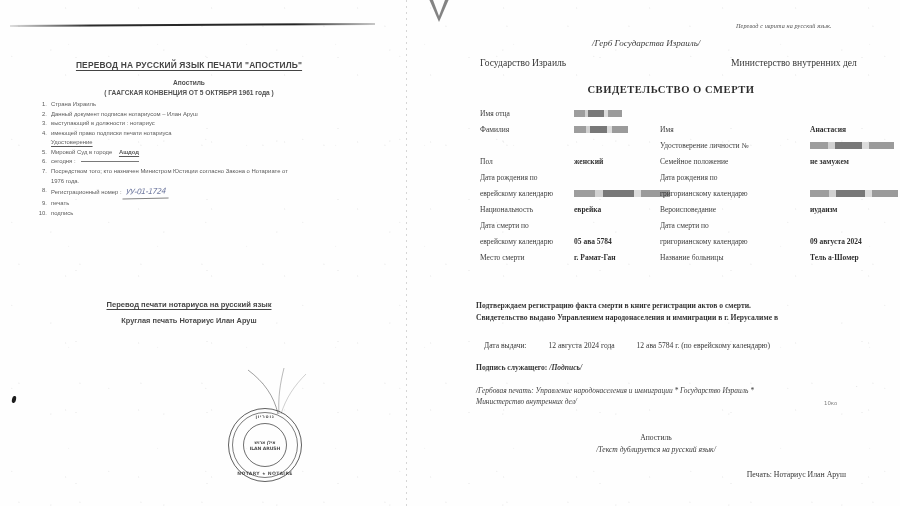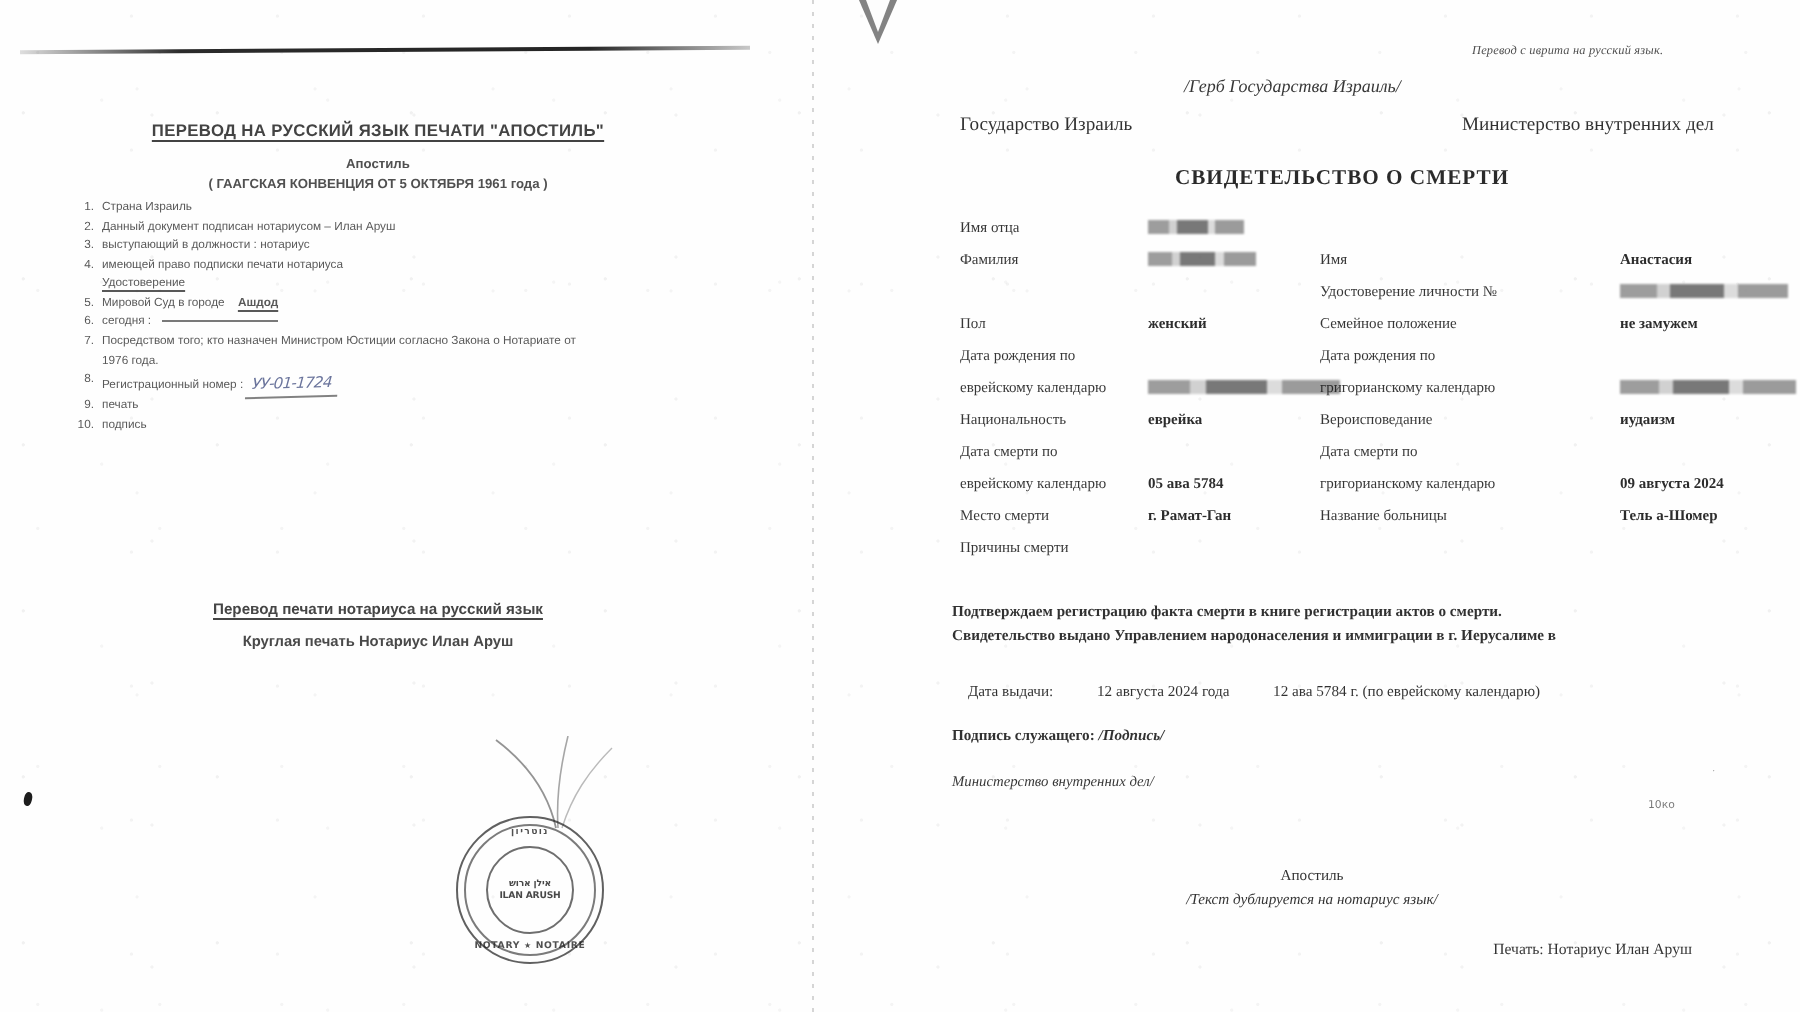--- a/index.html
+++ b/index.html
@@ -563,23 +563,20 @@
           <div class="fcell c-val-a val">05 ава 5784</div>
           <div class="fcell c-lbl-b lbl">григорианскому календарю</div>
           <div class="fcell c-val-b val">09 августа 2024</div>
         </div>
         <div class="frow">
           <div class="fcell c-lbl-a lbl">Место смерти</div>
           <div class="fcell c-val-a val">г. Рамат-Ган</div>
           <div class="fcell c-lbl-b lbl">Название больницы</div>
           <div class="fcell c-val-b val">Тель а-Шомер</div>
         </div>
-        <div class="frow">
-          <div class="fcell c-lbl-a lbl">Причины смерти</div>
-        </div>
       </div>
 
     <div class="confirm">
       <div>Подтверждаем регистрацию факта смерти в книге регистрации актов о смерти.</div>
       <div>Свидетельство выдано Управлением народонаселения и иммиграции в г. Иерусалиме в</div>
     </div>
 
     <div class="issue-row">
       <span>Дата выдачи:</span>
       <span class="issue-gap"></span>
@@ -587,28 +584,29 @@
       <span class="issue-gap"></span>
       <span>12 ава 5784 г. (по еврейскому календарю)</span>
     </div>
 
     <div class="signature-row">
       <span>Подпись служащего:</span>
       <i>/Подпись/</i>
     </div>
 
     <div class="stamp-note">
+      <div>/Гербовая печать: Управление народонаселения и иммиграции * Государство Израиль *</div>
       <div>Министерство внутренних дел/</div>
     </div>
 
     <div class="margin-mark">10ко</div>
     <div class="tiny-dot">·</div>
 
     <div class="apostille-foot">
       <div>Апостиль</div>
-      <div class="it">/Текст дублируется на нотариус язык/</div>
+      <div class="it">/Текст дублируется на русский язык/</div>
     </div>
 
     <div class="notary-foot">Печать: Нотариус Илан Аруш</div>
 
   </div>
 
 </div>
 
 </body></html>

